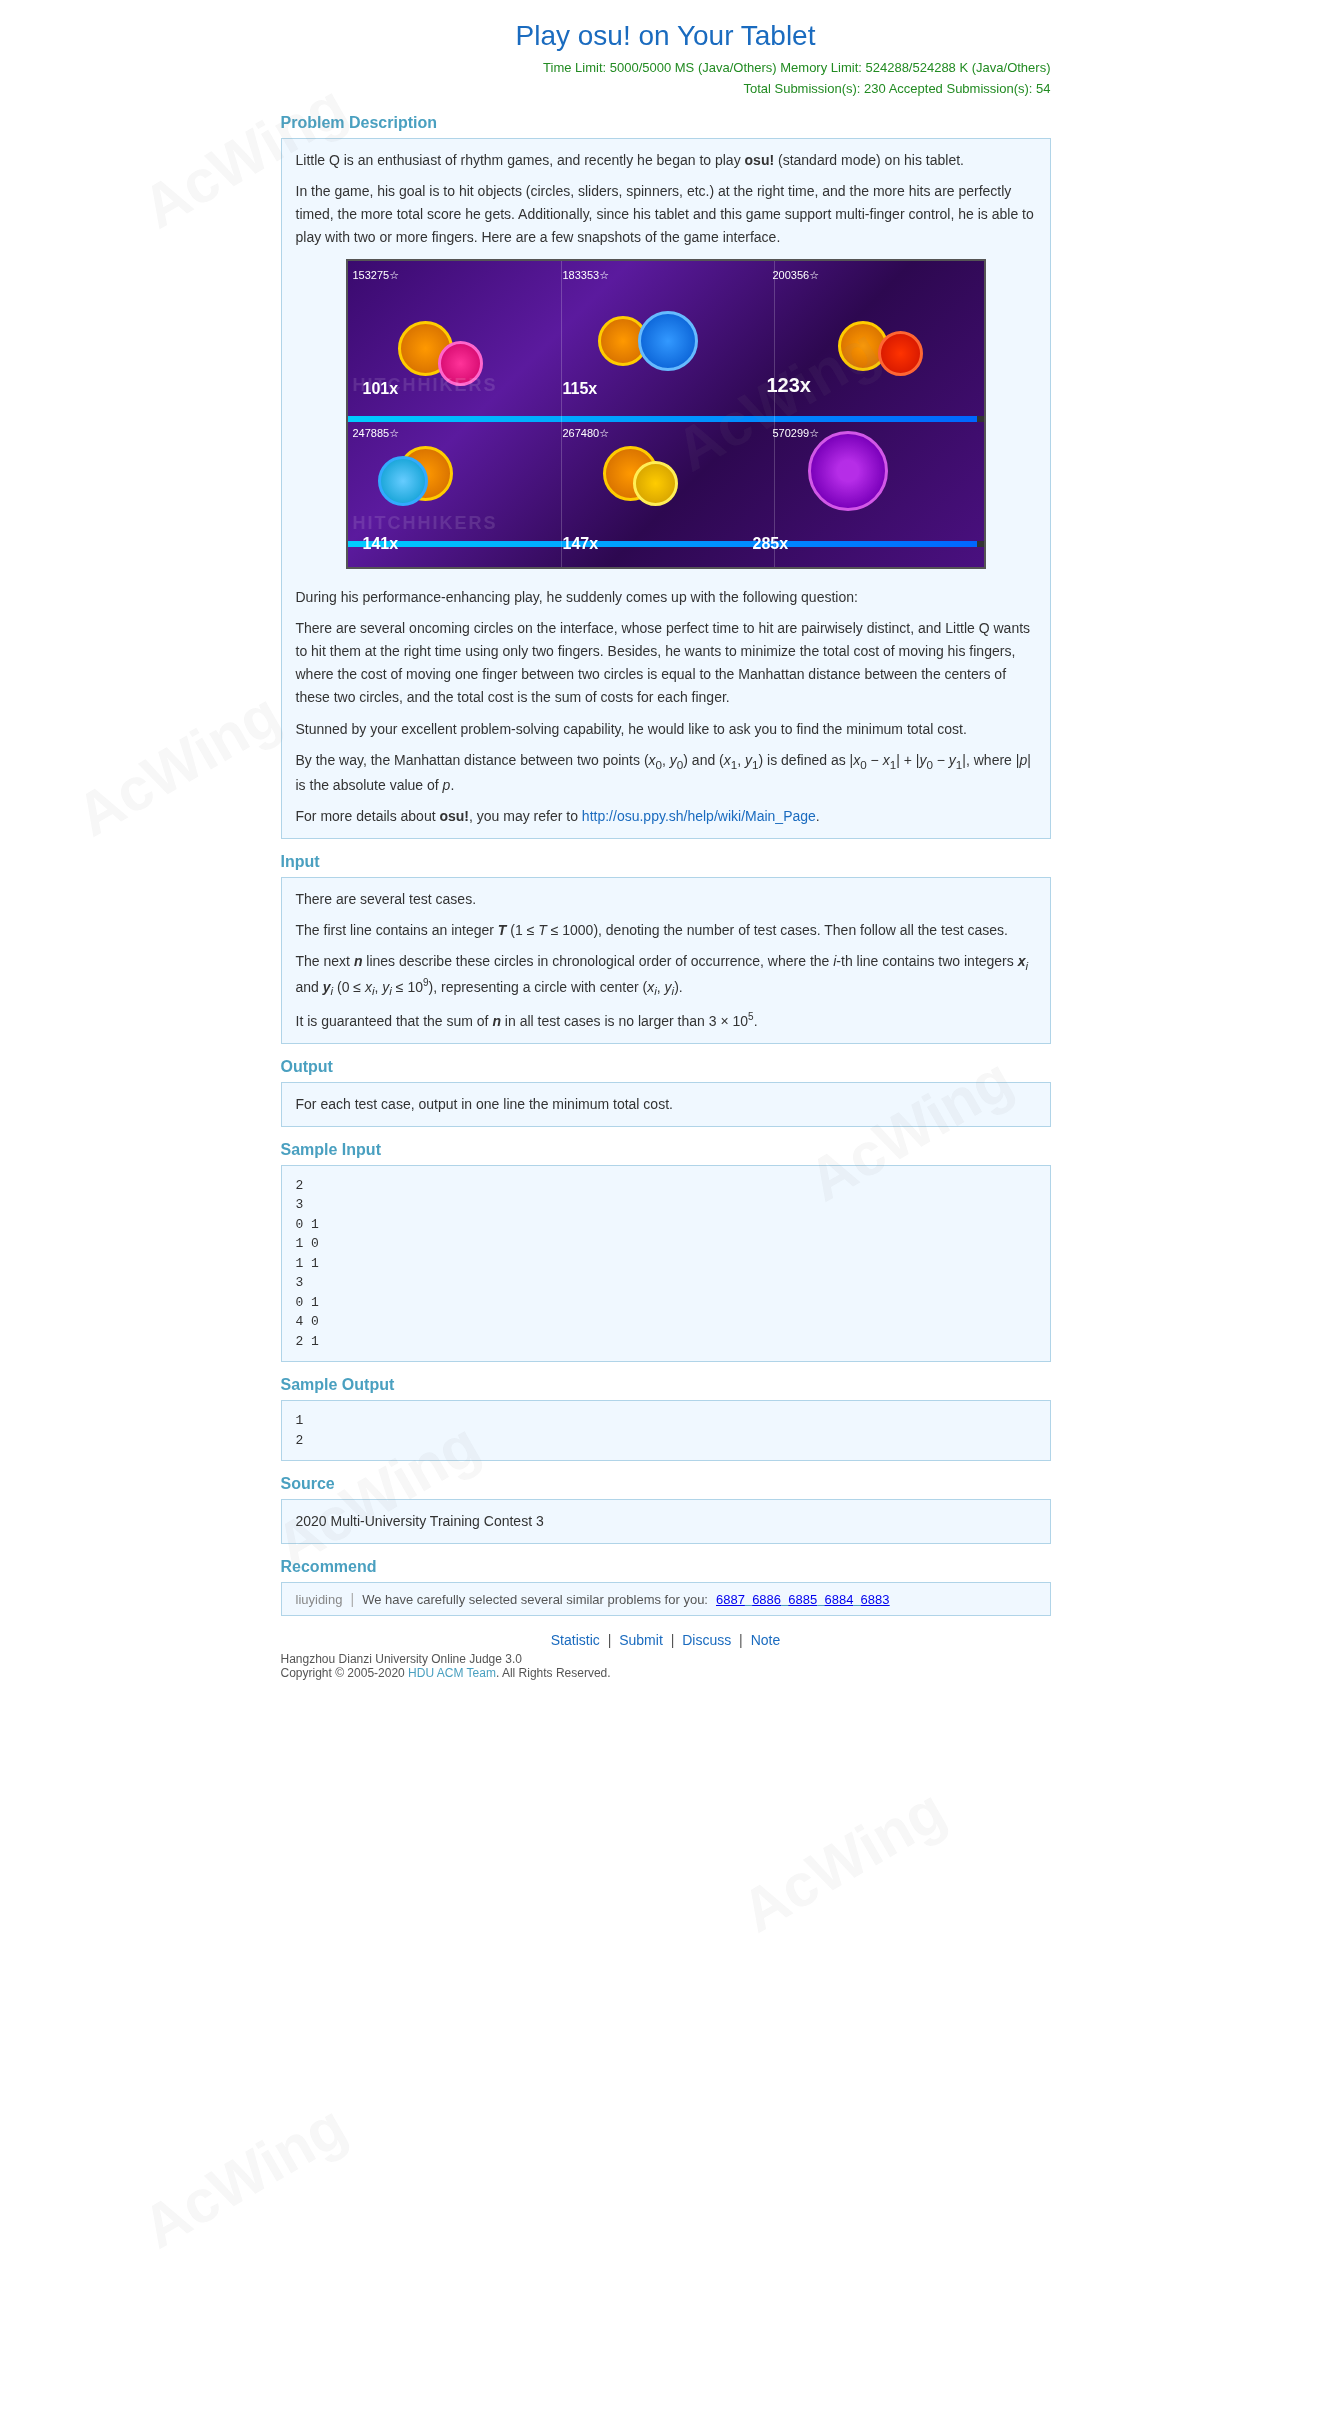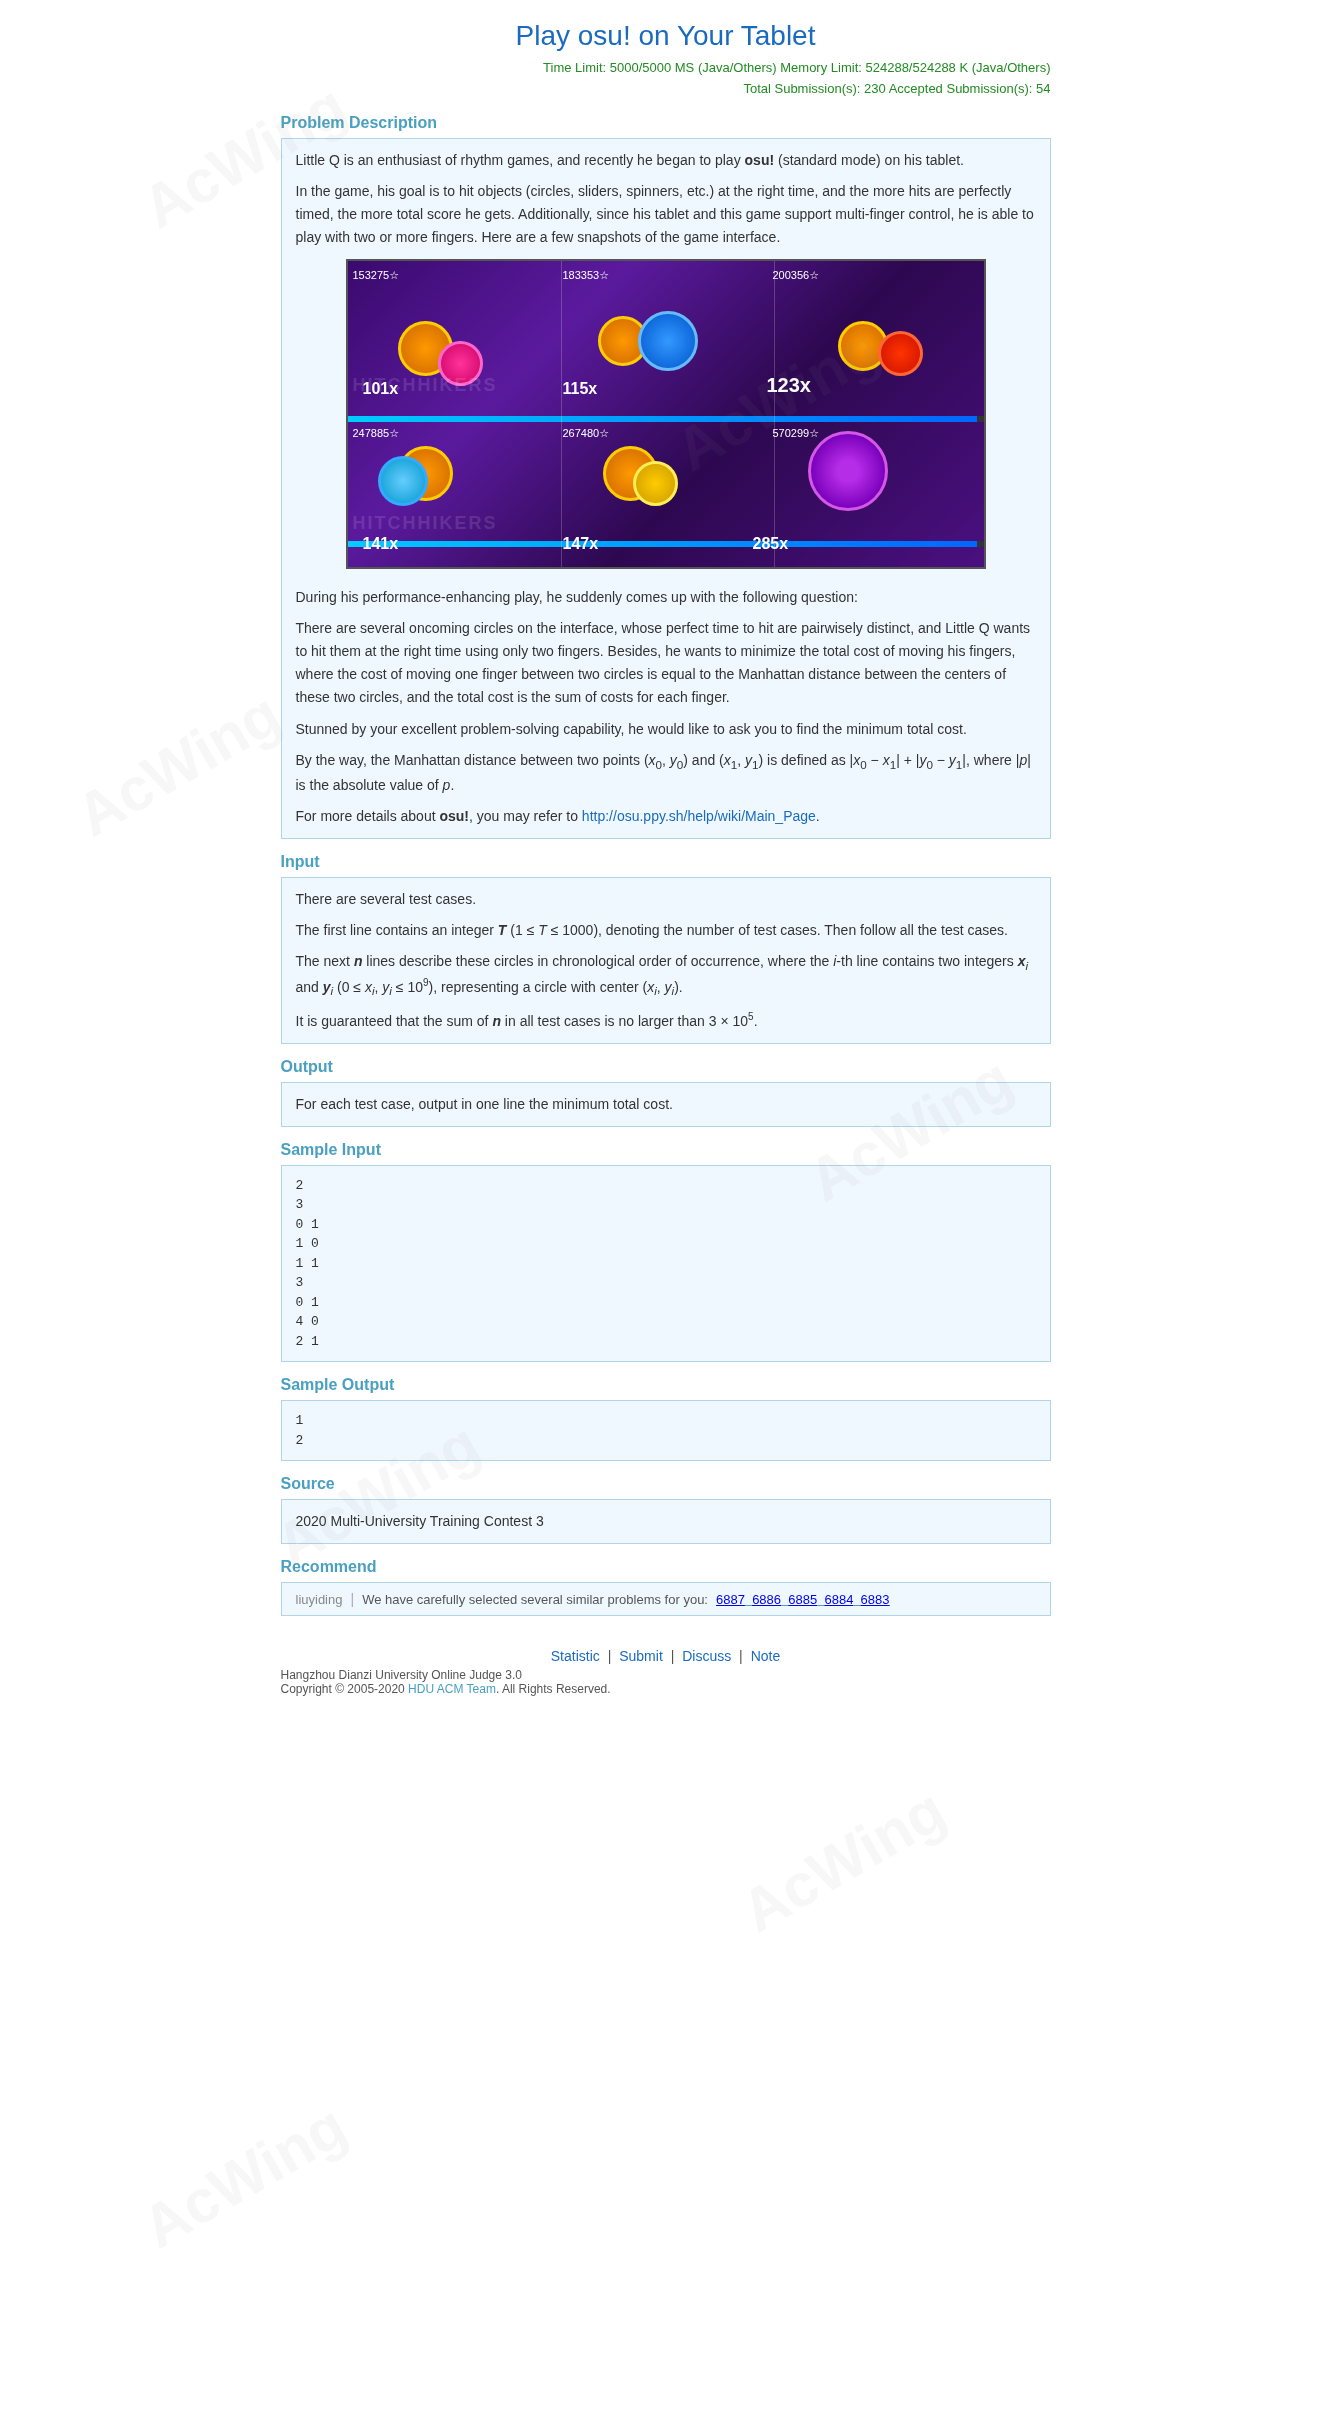--- a/index.html
+++ b/index.html
@@ -118,21 +118,21 @@
     .watermark-text {
       position: absolute;
       font-size: 60px;
       color: #888;
       font-weight: bold;
       transform: rotate(-30deg);
       white-space: nowrap;
     }
     .footer-links {
       text-align: center;
-      margin: 32px 0 4px;
+      margin: 16px 0 4px;
       font-size: 14px;
     }
     .footer-links a {
       color: #1a6bbf;
       text-decoration: none;
       margin: 0 4px;
     }
     .footer-links .sep { color: #555; }
     .footer-info {
       text-align: left;

